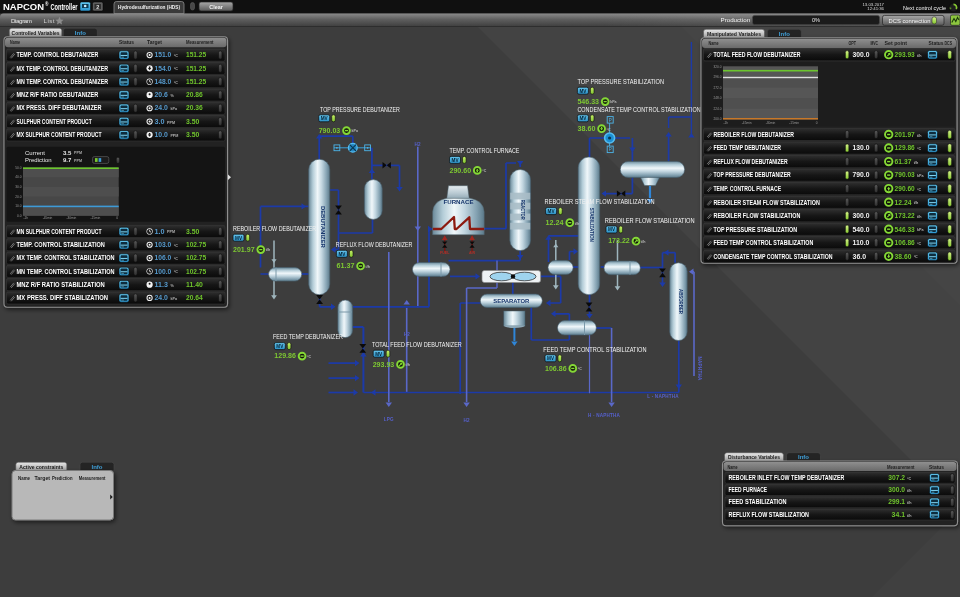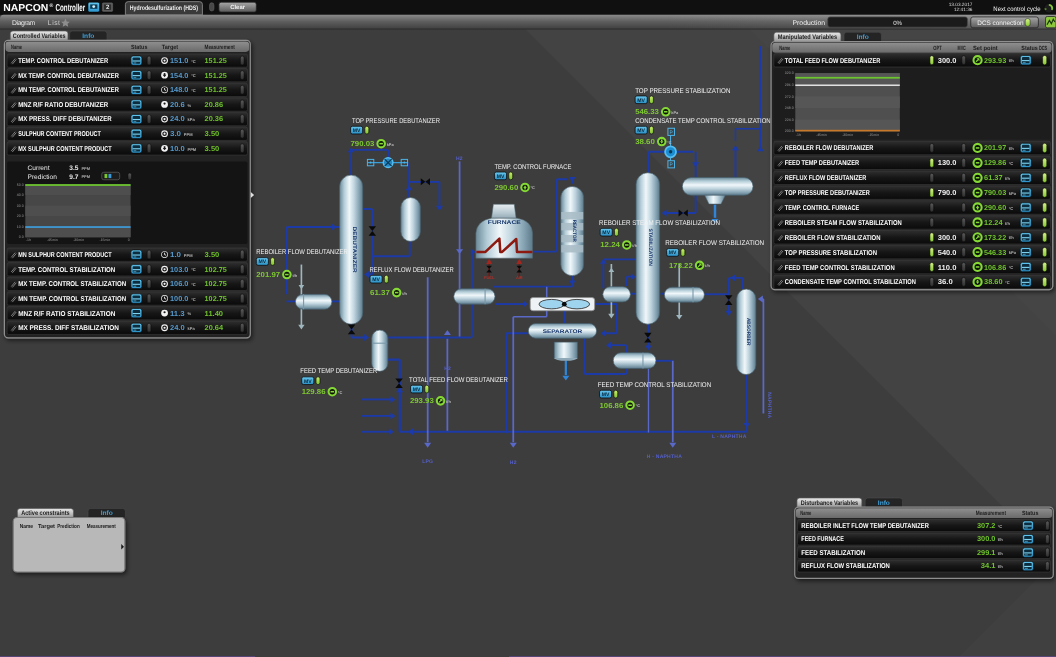--- a/index.html
+++ b/index.html
@@ -1,14 +1,14 @@
 <!DOCTYPE html>
 <html><head><meta charset="utf-8"><style>
 html,body{margin:0;padding:0;background:#3d3d3d;}
-#app{position:relative;width:960px;height:597px;overflow:hidden;background:#8b5cf6;font-family:"Liberation Sans",sans-serif;}
+#app{position:relative;width:960px;height:597px;overflow:hidden;background:#3b82f6;font-family:"Liberation Sans",sans-serif;}
 </style></head><body>
 <div id="app">
 <svg width="960" height="597" viewBox="0 0 960 597" style="position:absolute;left:0;top:0" font-family="Liberation Sans, sans-serif">
 <defs>
 <linearGradient id="mvg" x1="0" y1="0" x2="0" y2="1">
           <stop offset="0" stop-color="#66c6ee"></stop>
           <stop offset="1" stop-color="#2a8fc4"></stop>
         </linearGradient>
 <linearGradient id="ledg" x1="0" y1="0" x2="0" y2="1">
           <stop offset="0" stop-color="#c8ef6a"></stop>

